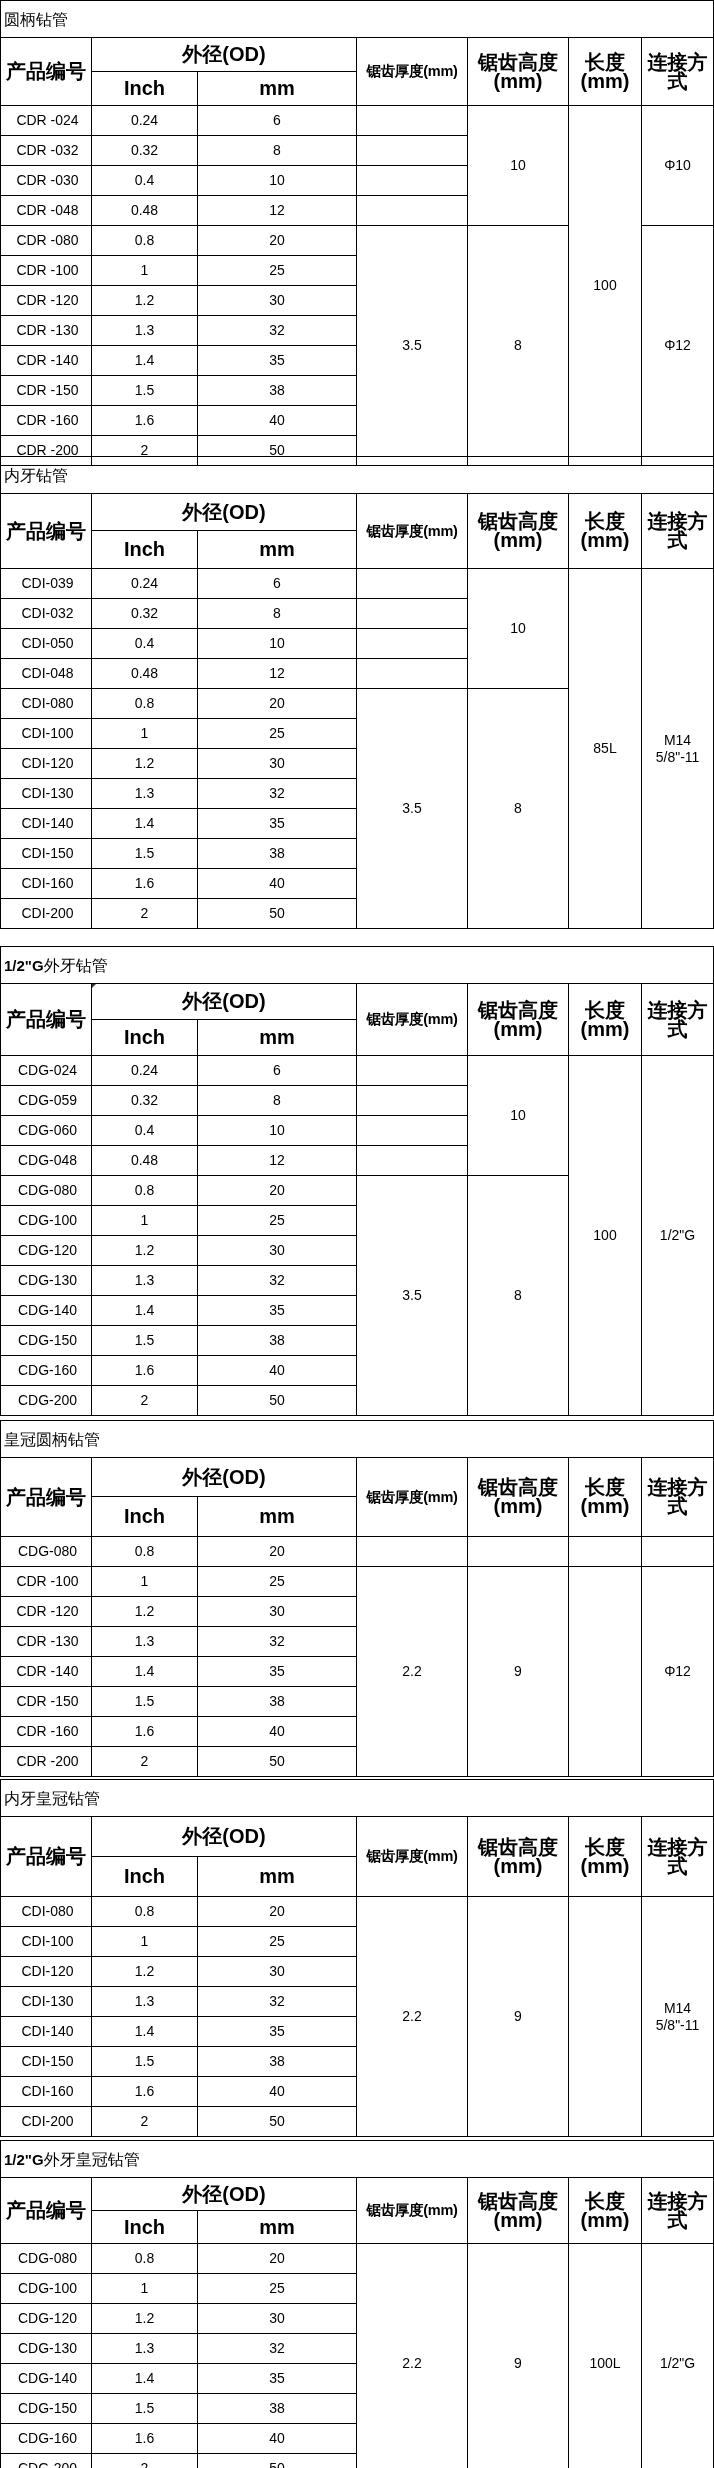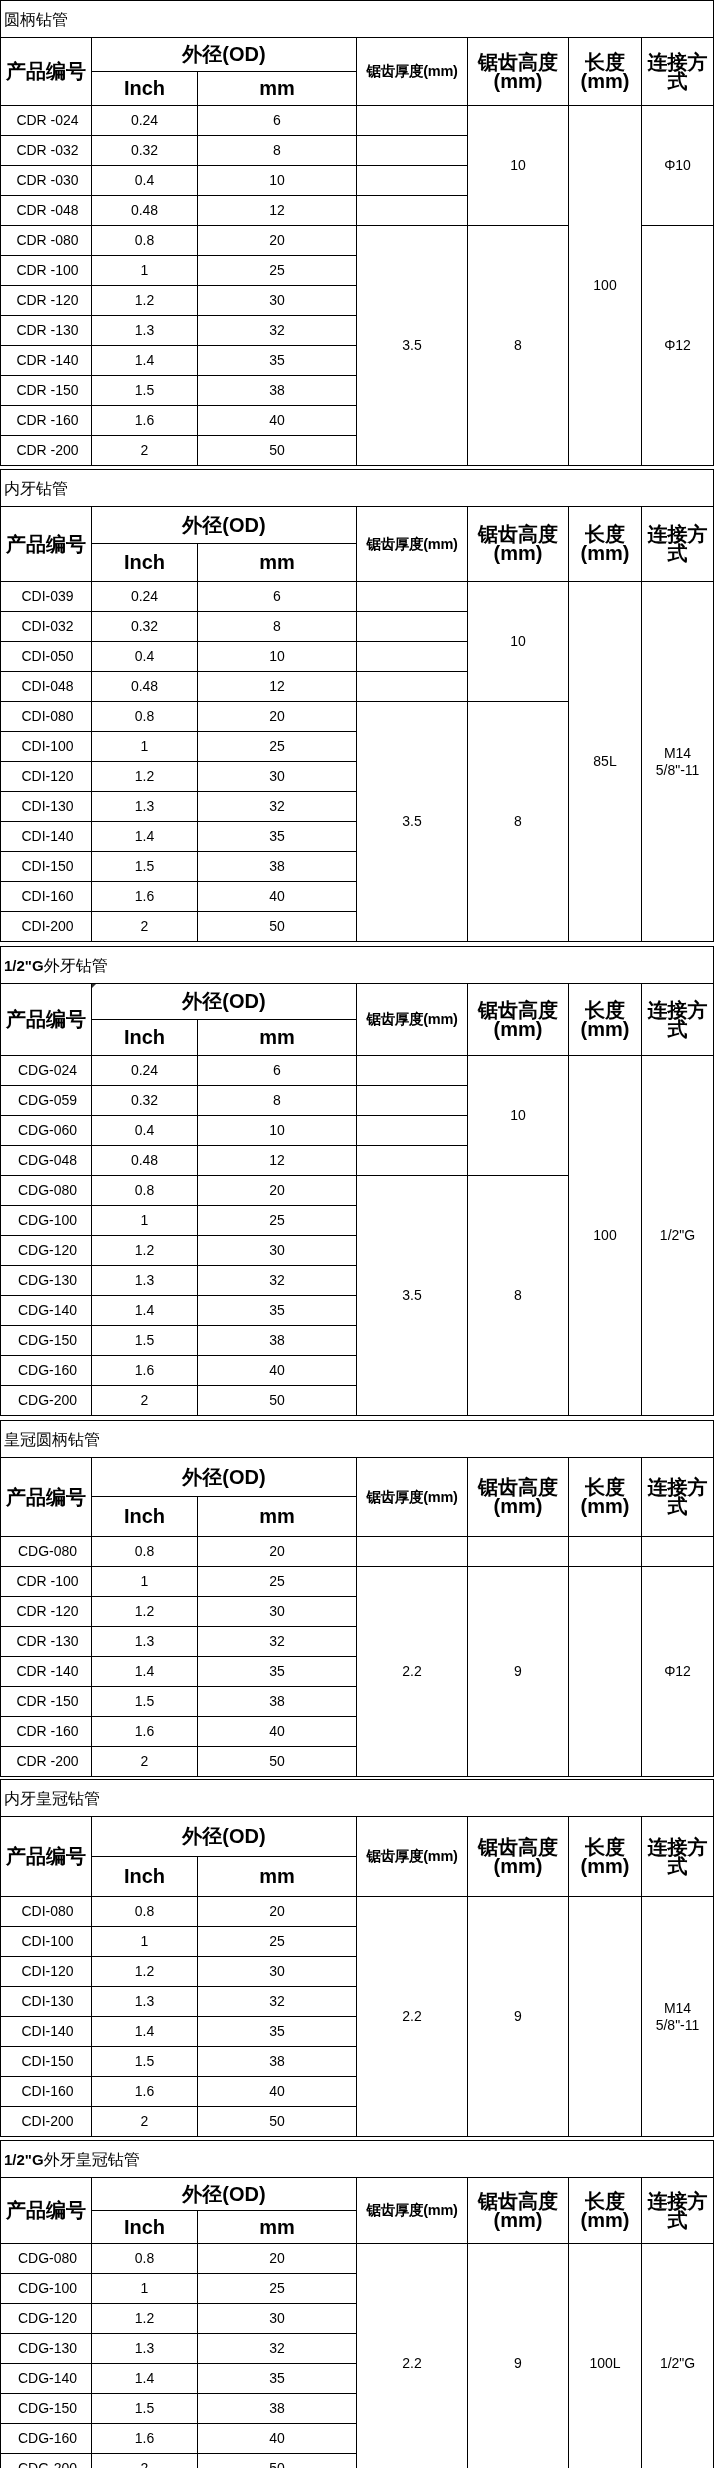--- a/index.html
+++ b/index.html
@@ -116,21 +116,21 @@
         <td>40</td>
       </tr>
       <tr class="row">
         <td class="code">CDR -200</td>
         <td>2</td>
         <td>50</td>
       </tr>
     </tbody>
 </table>
 
-<table class="spec-table" style="top:469px;">
+<table class="spec-table" style="top:456px;">
   <colgroup>
       <col style="width:91px">
       <col style="width:106px">
       <col style="width:159px">
       <col style="width:111px">
       <col style="width:101px">
       <col style="width:73px">
       <col style="width:72px">
     </colgroup>
   <tbody>

